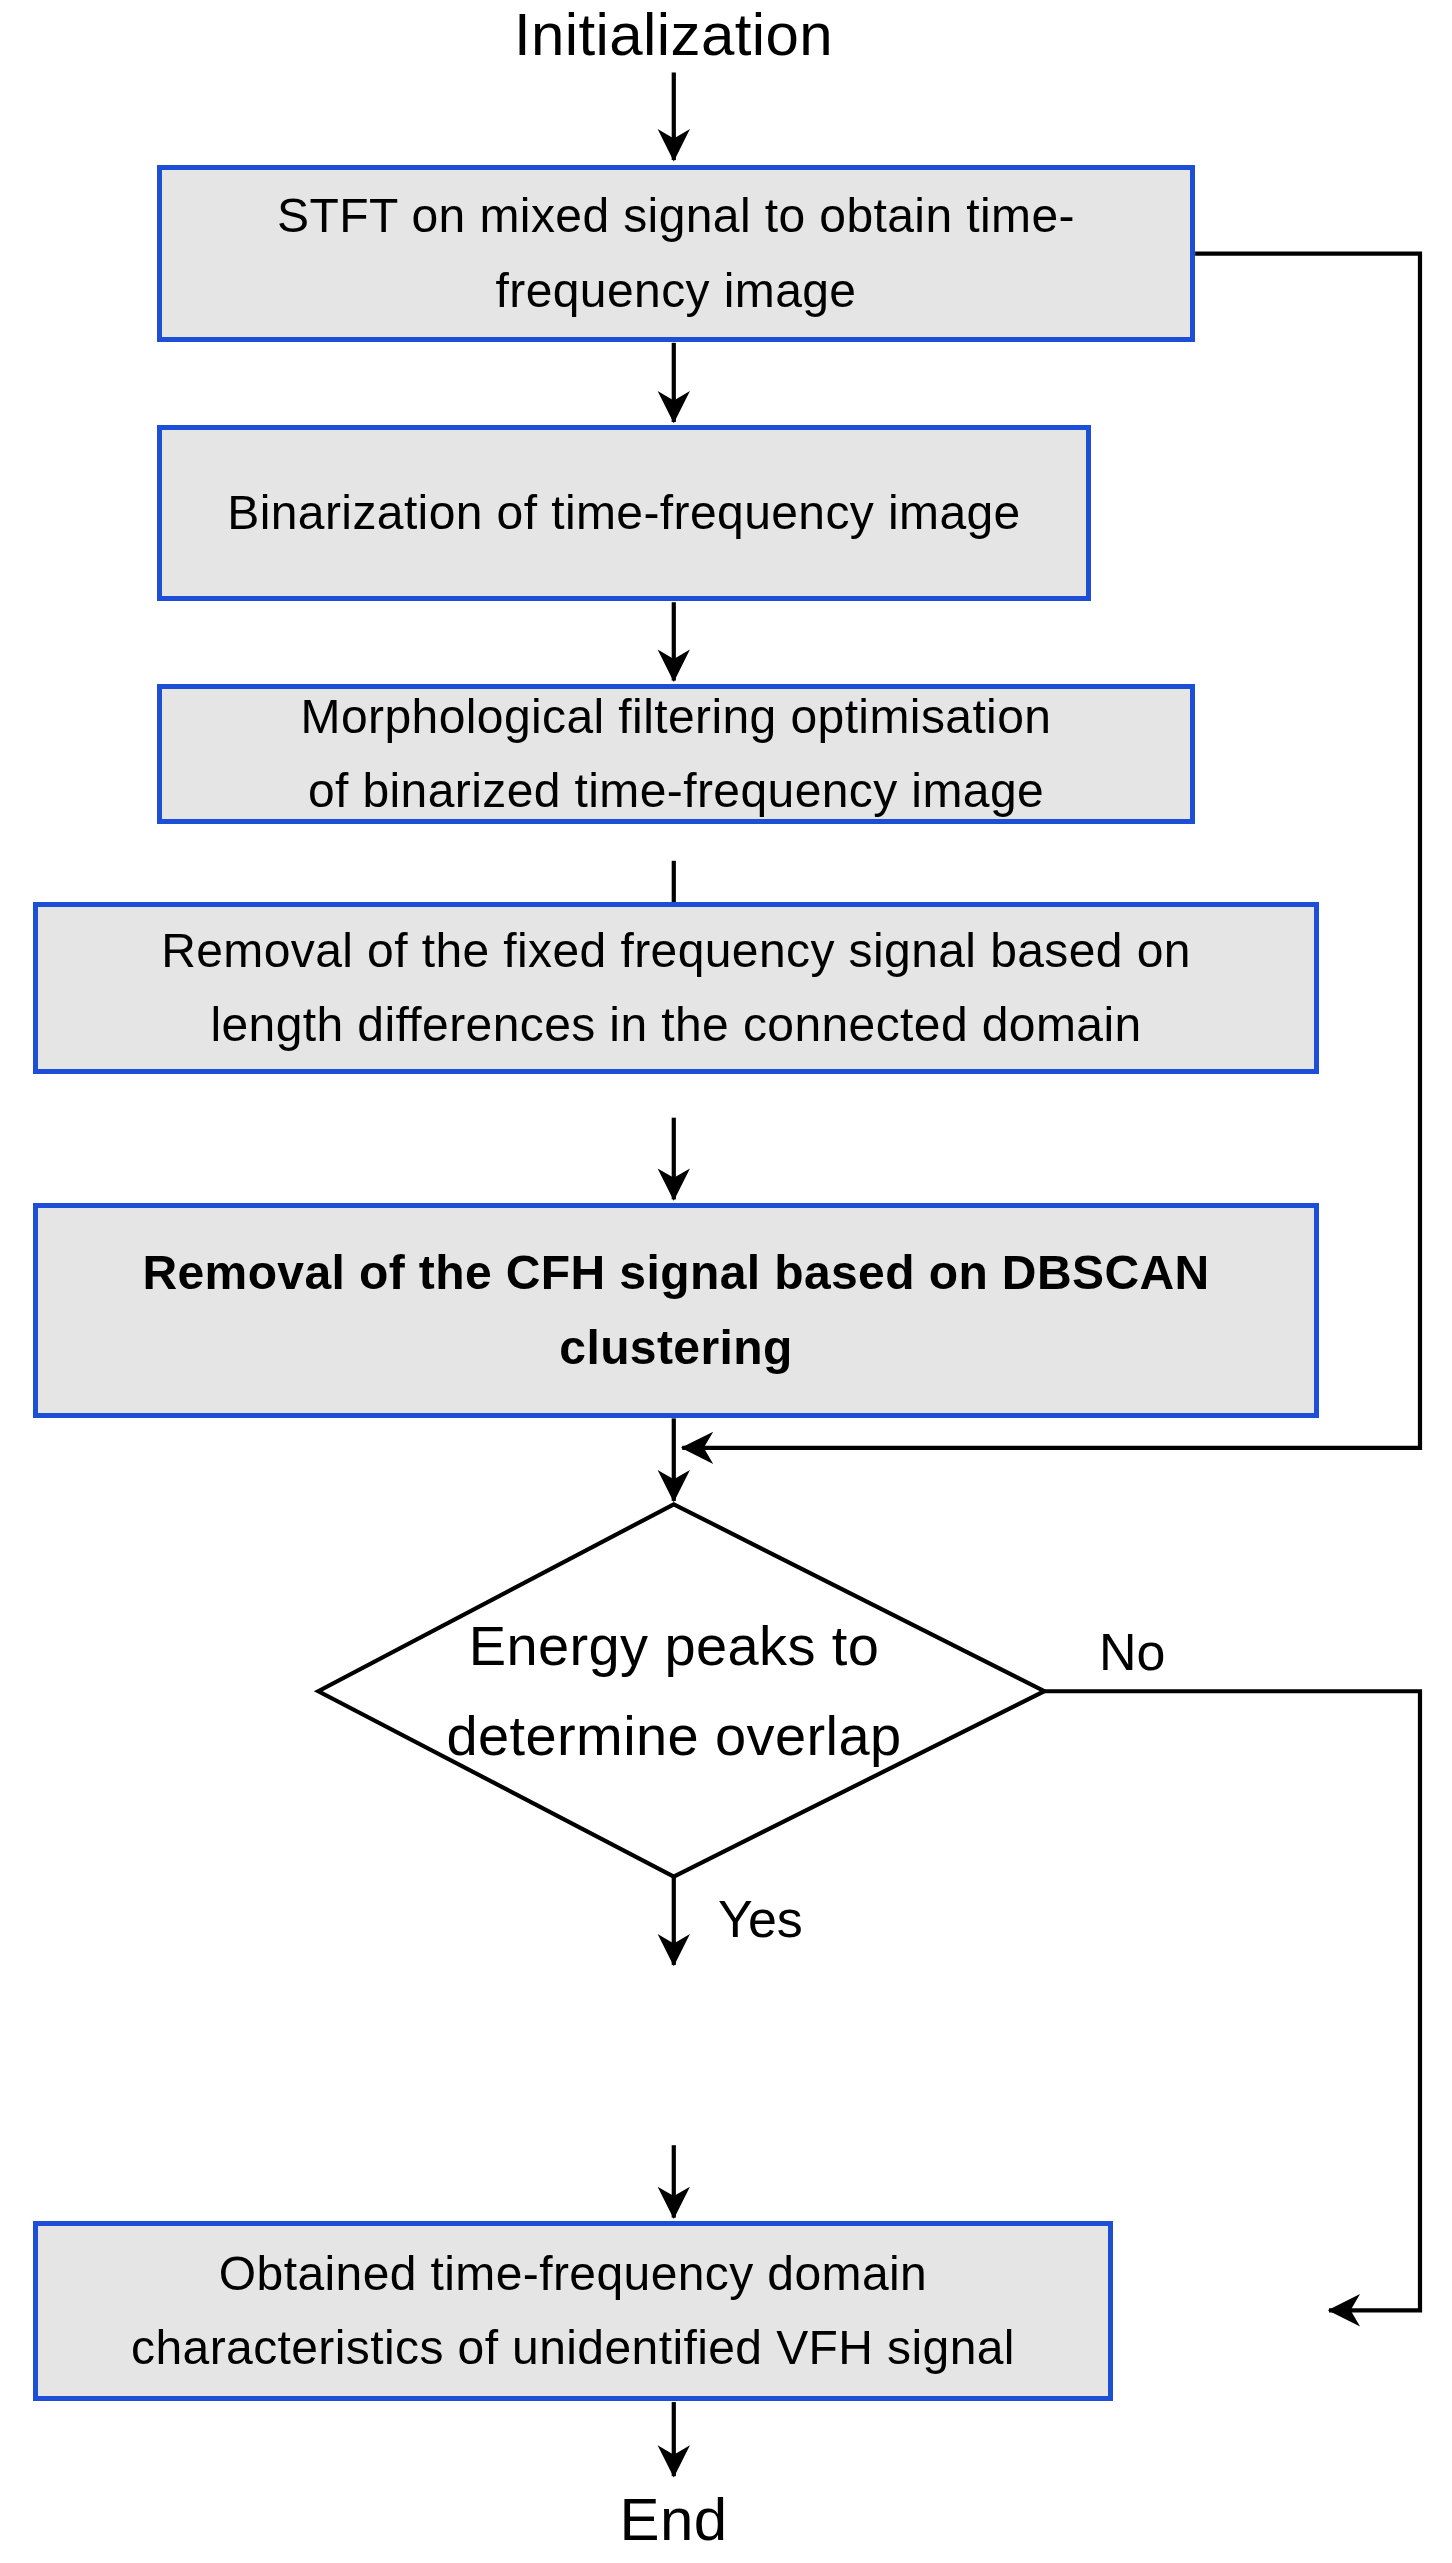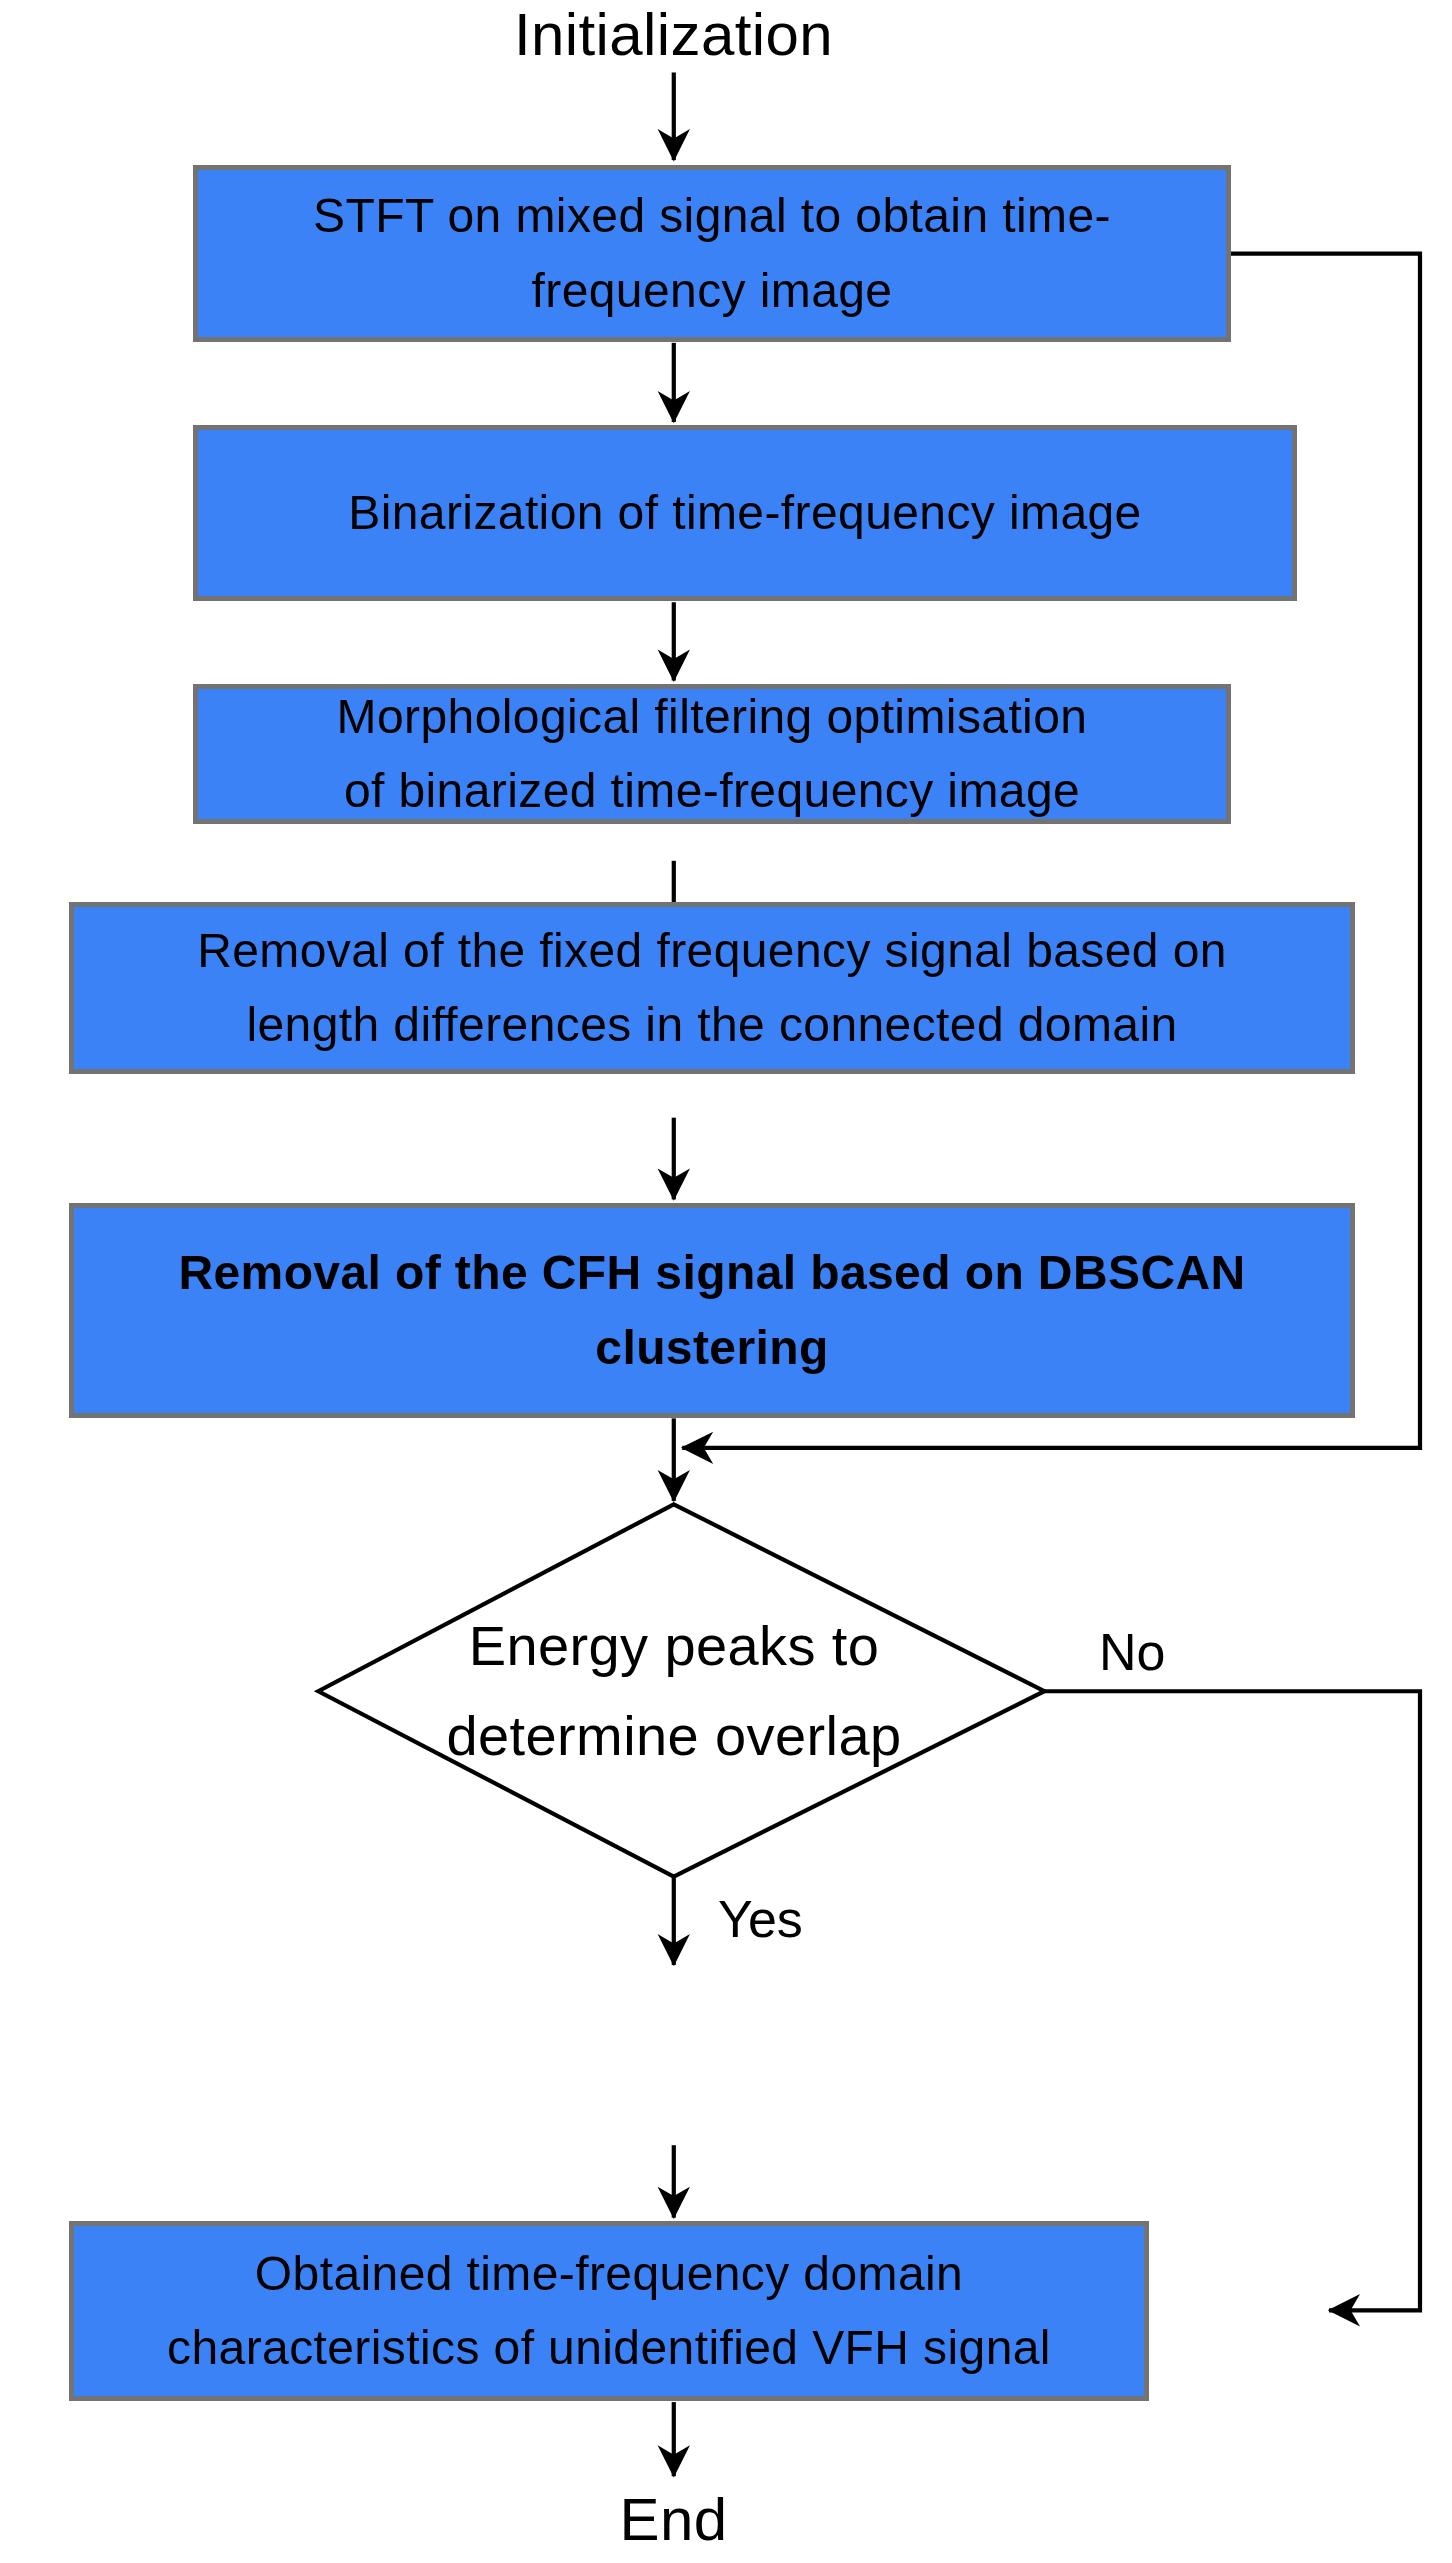--- a/index.html
+++ b/index.html
@@ -29,23 +29,22 @@
     align-items: center;
     justify-content: center;
     text-align: center;
     white-space: pre-line;
     font-size: 48px;
     line-height: 1.55;
     letter-spacing: 0.4px;
   }
   .process {
     box-sizing: border-box;
-    border: 5px solid #737373;
-    background: #3b82f6;
-    margin-left: 36px;
+    border: 5px solid #1d4ed8;
+    background: #e5e5e5;
   }
   .terminal {
     font-size: 60px;
   }
   .decision-text {
     font-size: 56px;
     line-height: 1.6;
   }
   .edge-label {
     position: absolute;
@@ -79,21 +78,21 @@
       <path d="M800,2852 V2940" marker-end="url(#arrow)"></path>
       <polygon points="800,1786 1240,2008 800,2228 378,2008" fill="#ffffff"></polygon>
     </g>
   </svg>
 
   <div class="node terminal" style="left:421px; top:1.7px; width:505px; height:66px;">Initialization</div>
 
   <div class="node process" style="left:157px; top:165px; width:1038px; height:177px;">STFT on mixed signal to obtain time-
 frequency image</div>
 
-  <div class="node process" style="left:157px; top:425px; width:1104px; height:176px;">Binarization of time-frequency image</div>
+  <div class="node process" style="left:157px; top:425px; width:934px; height:176px;">Binarization of time-frequency image</div>
 
   <div class="node process" style="left:157px; top:684px; width:1038px; height:140px;">Morphological filtering optimisation
 of binarized time-frequency image</div>
 
   <div class="node process" style="left:33px; top:902px; width:1286px; height:172px;">Removal of the fixed frequency signal based on
 length differences in the connected domain</div>
 
   <div class="node process" style="left:33px; top:1203px; width:1286px; height:215px;font-weight:bold;">Removal of the CFH signal based on DBSCAN
 clustering</div>
 

